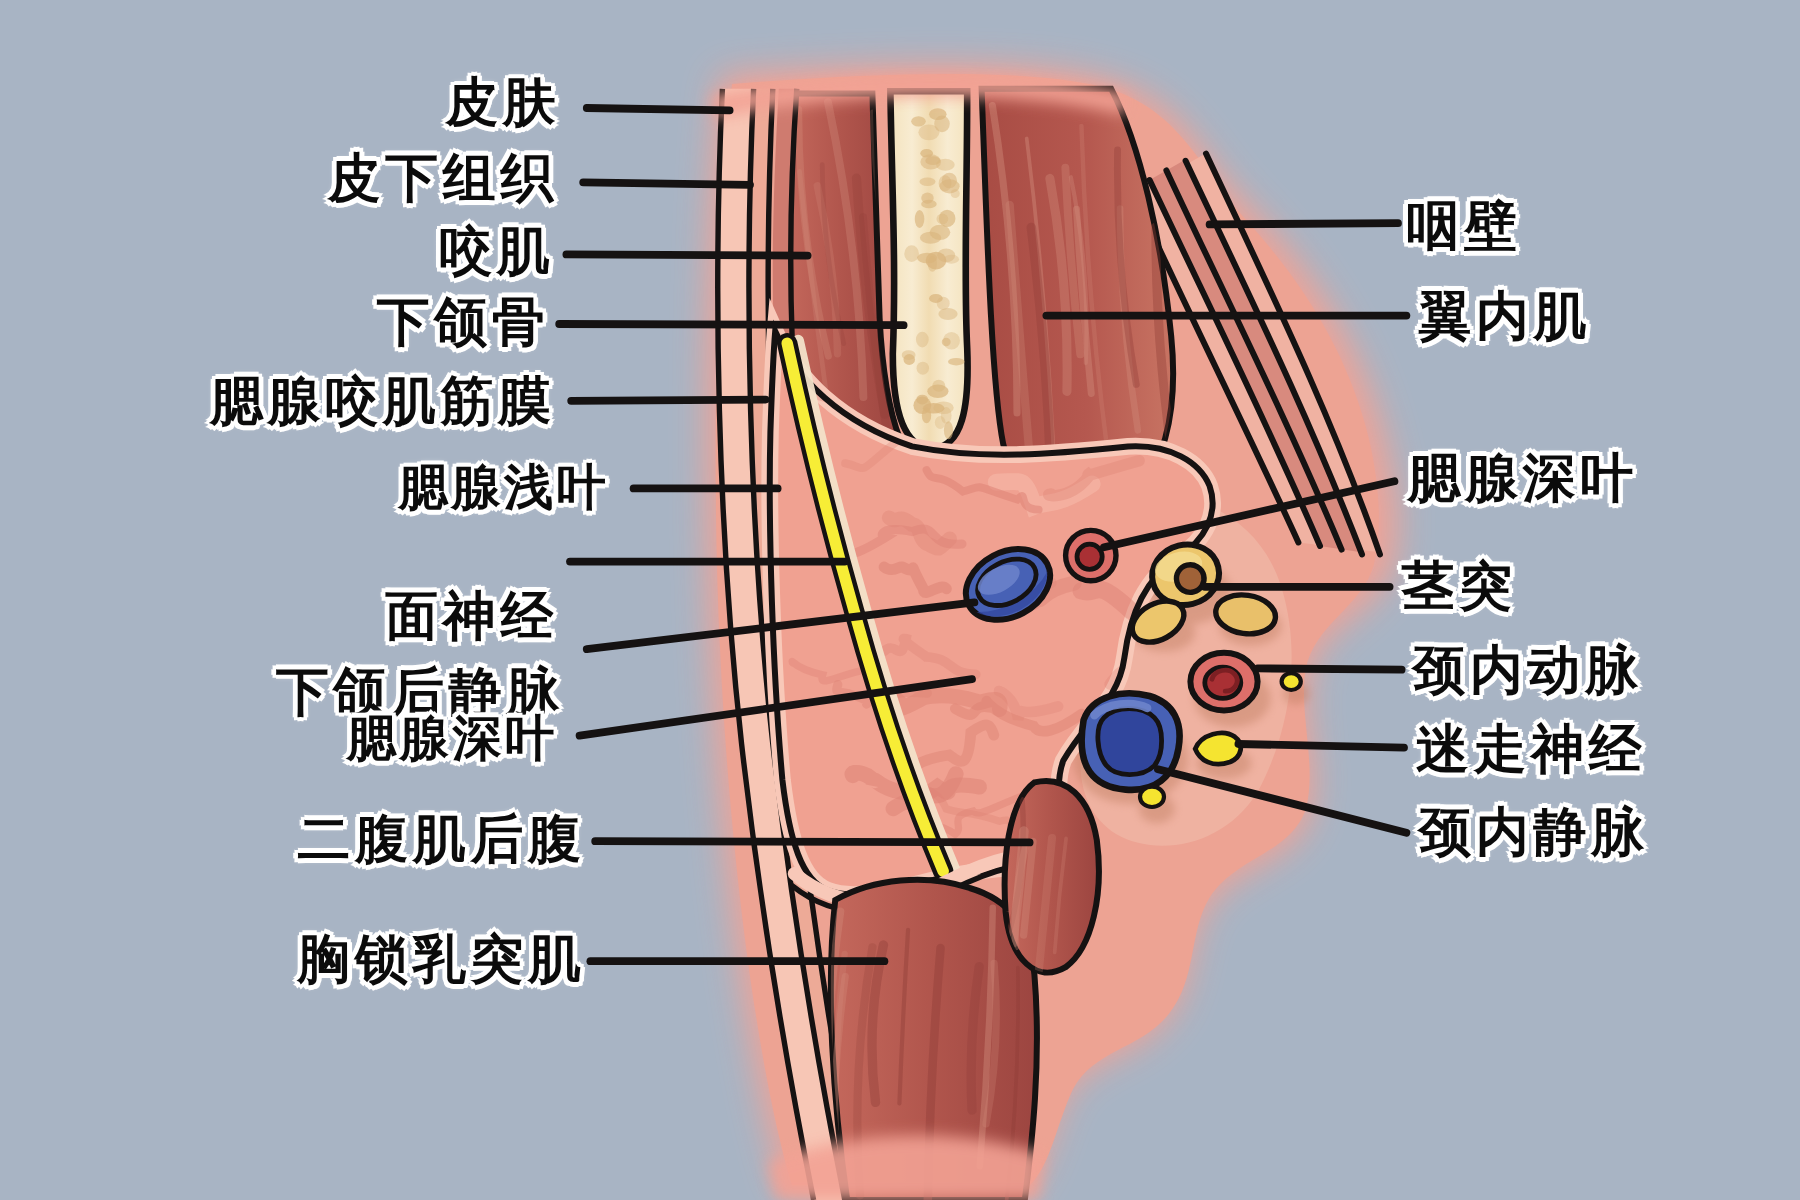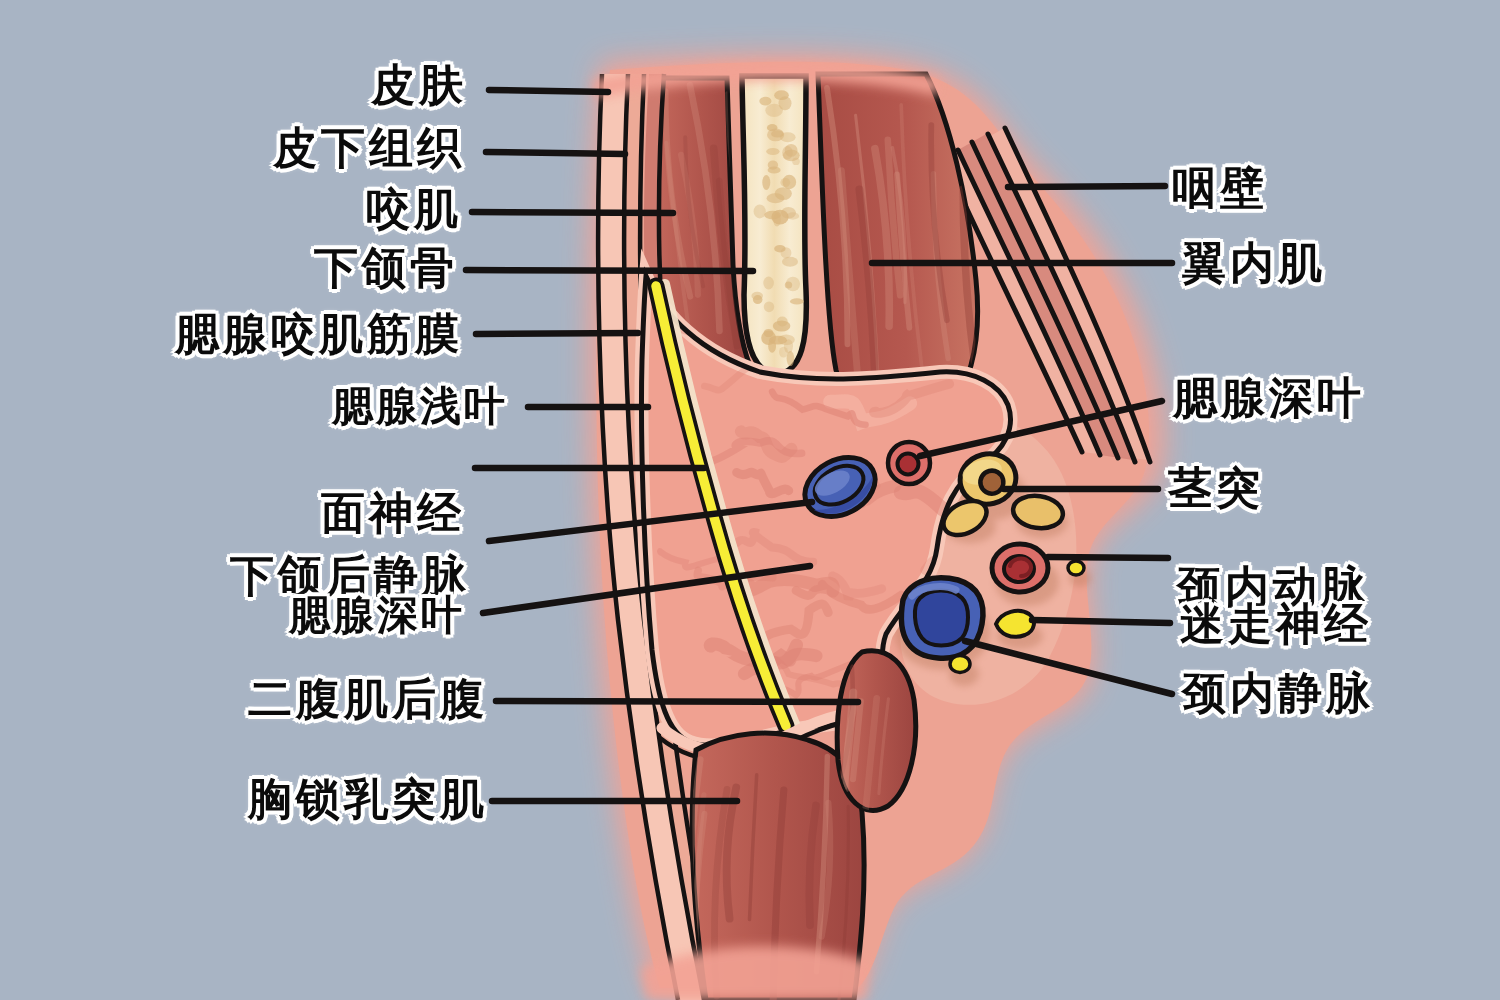--- a/index.html
+++ b/index.html
@@ -353,17 +353,17 @@
       <div class="label size-large" style="top: 408px; right: 992px;">腮腺浅叶</div>
       <div class="label size-normal" style="top: 470px; right: 1035px; margin-top: 45px;">面神经</div>
       <div class="label size-normal" style="top: 542px; right: 1030px; margin-top: 36px;">下颌后静脉</div>
       <div class="label size-large" style="top: 617px; right: 1035px;">腮腺深叶</div>
       <div class="label size-normal" style="top: 701px; right: 1012px;">二腹肌后腹</div>
       <div class="label size-normal" style="top: 801px; right: 1012px;">胸锁乳突肌</div>
       <div class="label size-normal" style="top: 190px; left: 1172px;">咽壁</div>
       <div class="label size-normal" style="top: 265px; left: 1182px;">翼内肌</div>
       <div class="label size-normal" style="top: 400px; left: 1173px;">腮腺深叶</div>
       <div class="label size-normal" style="top: 490px; left: 1168px;">茎突</div>
-      <div class="label size-normal" style="top: 560px; left: 1177px; margin-top: 29px;">颈内动脉</div>
+      <div class="label size-normal" style="top: 560px; left: 1177px;">颈内动脉</div>
       <div class="label size-normal" style="top: 626px; left: 1180px;">迷走神经</div>
       <div class="label size-normal" style="top: 695px; left: 1182px;">颈内静脉</div>
     </div>
 </div>
 
 </body></html>

